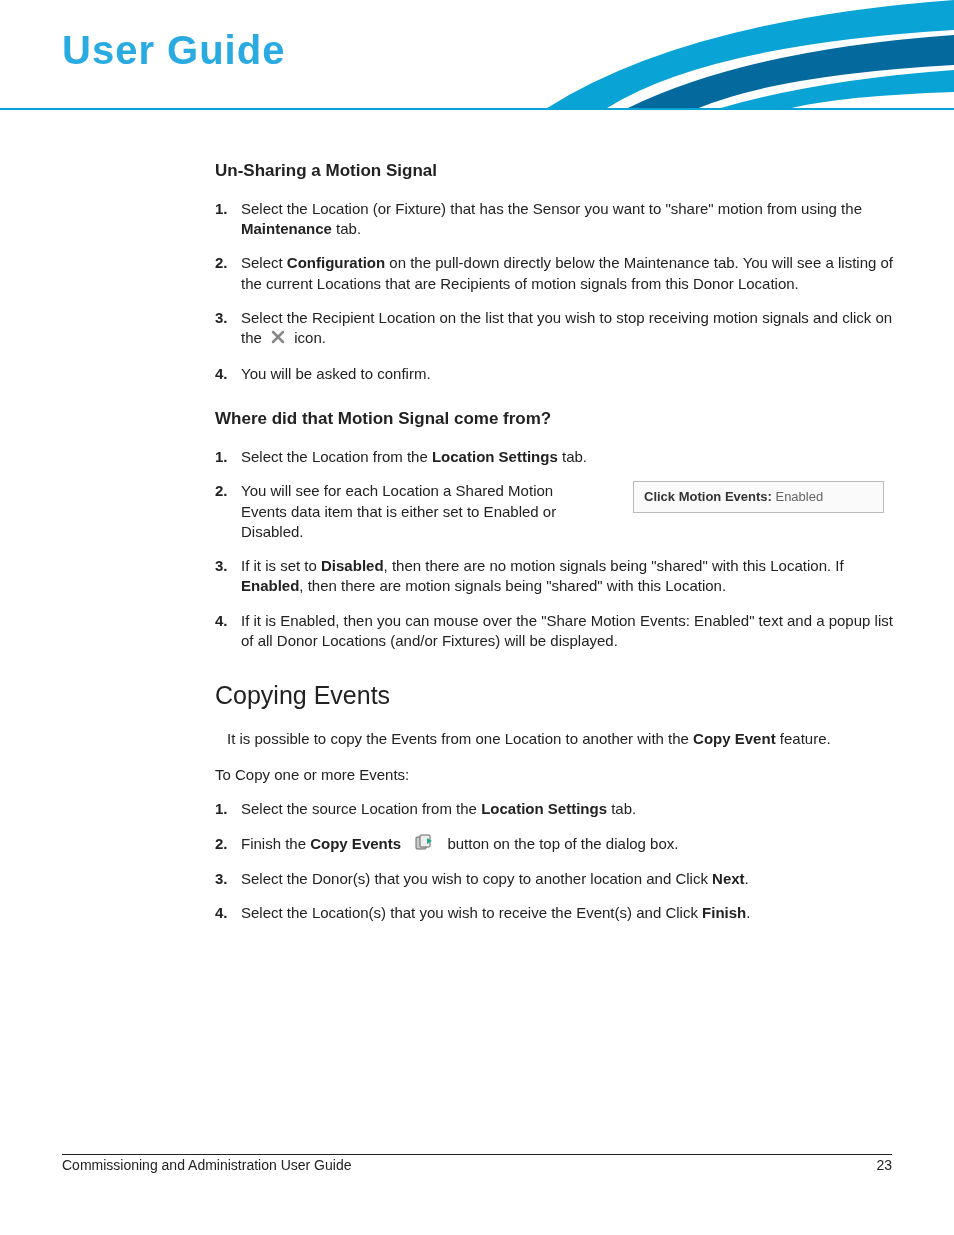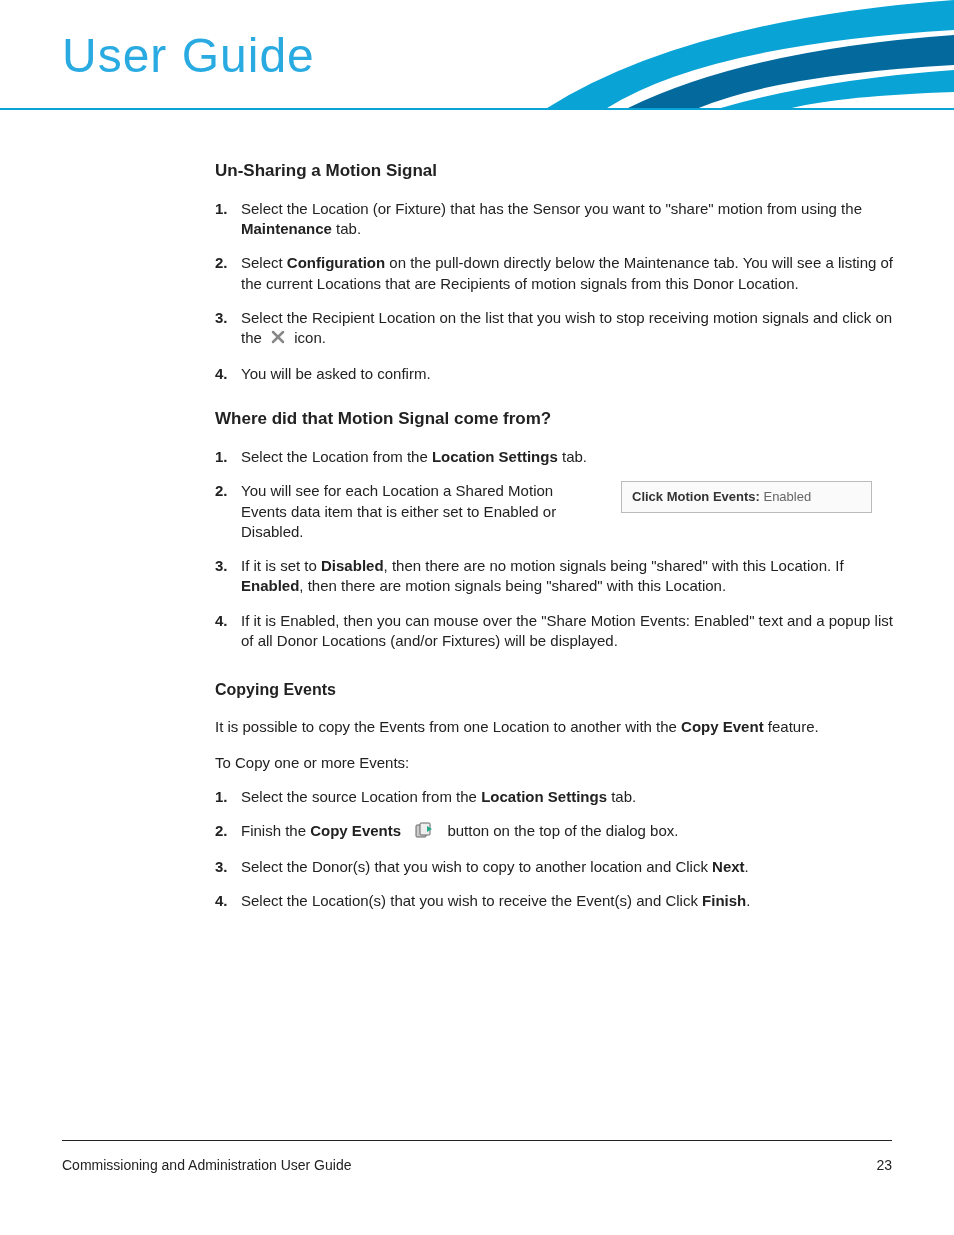--- a/index.html
+++ b/index.html
@@ -1,35 +1,35 @@
 <!DOCTYPE html>
 <html><head>
 <meta charset="utf-8">
 <style>
   * { box-sizing: border-box; margin: 0; padding: 0; }
   html, body { width: 954px; height: 1235px; background: #fff; font-family: Arial, Helvetica, sans-serif; color: #222; }
   .page { position: relative; width: 954px; height: 1235px; }
   .header { position: relative; height: 110px; border-bottom: 2px solid #0aa3d6; overflow: hidden; }
-  .header-title { position: absolute; left: 62px; top: 28px; font-size: 48px; font-weight: 400; color: #29abe2; letter-spacing: 1px; }
+  .header-title { position: absolute; left: 62px; top: 28px; font-size: 40px; font-weight: 700; color: #29abe2; letter-spacing: 1px; }
   .swoosh { position: absolute; right: 0; top: 0; }
   .content { padding: 50px 60px 0 215px; font-size: 15px; line-height: 1.35; }
   .h3 { font-size: 17px; font-weight: bold; margin-bottom: 16px; }
-  .h2 { font-size: 16px; font-weight: bold; margin-top: 28px; margin-bottom: 16px; }
+  .h2 { font-size: 25px; font-weight: normal; margin-top: 28px; margin-bottom: 16px; }
   ol.steps { list-style: none; counter-reset: step; margin-bottom: 24px; }
   ol.steps > li { counter-increment: step; position: relative; padding-left: 26px; margin-bottom: 14px; }
   ol.steps > li::before { content: counter(step) "."; position: absolute; left: 0; font-weight: bold; }
-  .intro { margin-bottom: 16px; }
+  .intro { margin-bottom: 16px; margin-left: 12px; }
   .sub-bold { font-weight: normal; margin-bottom: 14px; }
   .sme-box { display: inline-block; border: 1px solid #bbb; padding: 6px 60px 6px 10px; font-size: 13px; font-family: "Segoe UI", Arial, sans-serif; background: #fafafa; vertical-align: middle; }
   .sme-label { font-weight: bold; color: #333; }
   .sme-val { color: #666; }
-  .row-flex { display: flex; gap: 20px; align-items: flex-start; }
+  .row-flex { display: flex; gap: 32px; align-items: flex-start; }
   .row-flex .text { flex: 0 0 360px; }
   .inline-icon { display: inline-block; vertical-align: middle; margin: 0 4px; }
-  .footer { position: absolute; bottom: 62px; left: 62px; right: 62px; border-top: 1px solid #222; padding-top: 16px; font-size: 14px; display: flex; justify-content: space-between; }
+  .footer { position: absolute; bottom: 62px; left: 62px; right: 62px; border-top: 1px solid #222; padding-top: 2px; font-size: 14px; display: flex; justify-content: space-between; }
 </style>
 </head>
 <body>
 
 <div class="page">
 
   <div class="header">
     <div class="header-title">User Guide</div>
     <svg class="swoosh" width="470" height="110" viewBox="0 0 470 110">
       <path d="M 60 110 Q 200 20 470 0 L 470 30 Q 220 45 120 110 Z" fill="#0aa3d6"></path>

